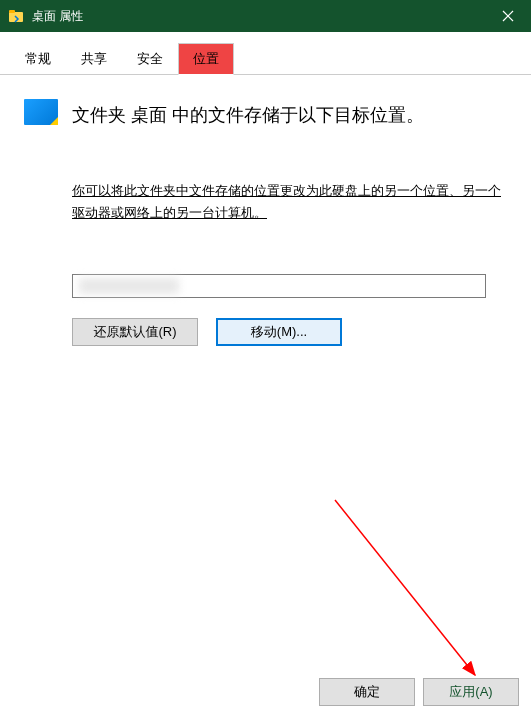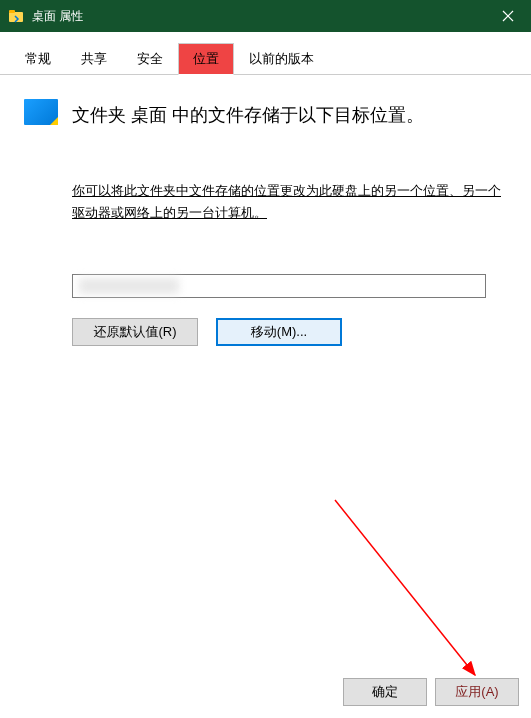--- a/index.html
+++ b/index.html
@@ -152,30 +152,30 @@
       background: #e5f1fb;
     }
     .bottom-buttons {
       padding: 10px 12px 12px 12px;
       display: flex;
       justify-content: flex-end;
       gap: 8px;
       position: relative;
     }
     .bottom-btn {
-      width: 84px;
+      width: 96px;
       height: 28px;
       border: 1px solid #adadad;
       background: #e1e1e1;
       font-size: 13px;
       cursor: pointer;
       font-family: inherit;
     }
     .bottom-btn.disabled {
-      color: #7f1d1d;
+      color: #14532d;
       background: #e1e1e1;
       cursor: default;
     }
     .arrow-svg {
       position: absolute;
       pointer-events: none;
     }
   </style>
 </head>
 <body>
@@ -196,21 +196,20 @@
     </svg>
   </div>
 </div>
 
 <div class="content">
   <div class="tabs">
     <div class="tab">常规</div>
     <div class="tab">共享</div>
     <div class="tab">安全</div>
     <div class="tab active">位置</div>
-    <div class="tab">以前的版本</div>
   </div>
 
   <div class="tab-content">
     <div class="desc-row">
       <div class="folder-icon"></div>
       <div class="desc-text">文件夹 桌面 中的文件存储于以下目标位置。</div>
     </div>
 
     <div class="info-text">你可以将此文件夹中文件存储的位置更改为此硬盘上的另一个位置、另一个驱动器或网络上的另一台计算机。</div>
 

